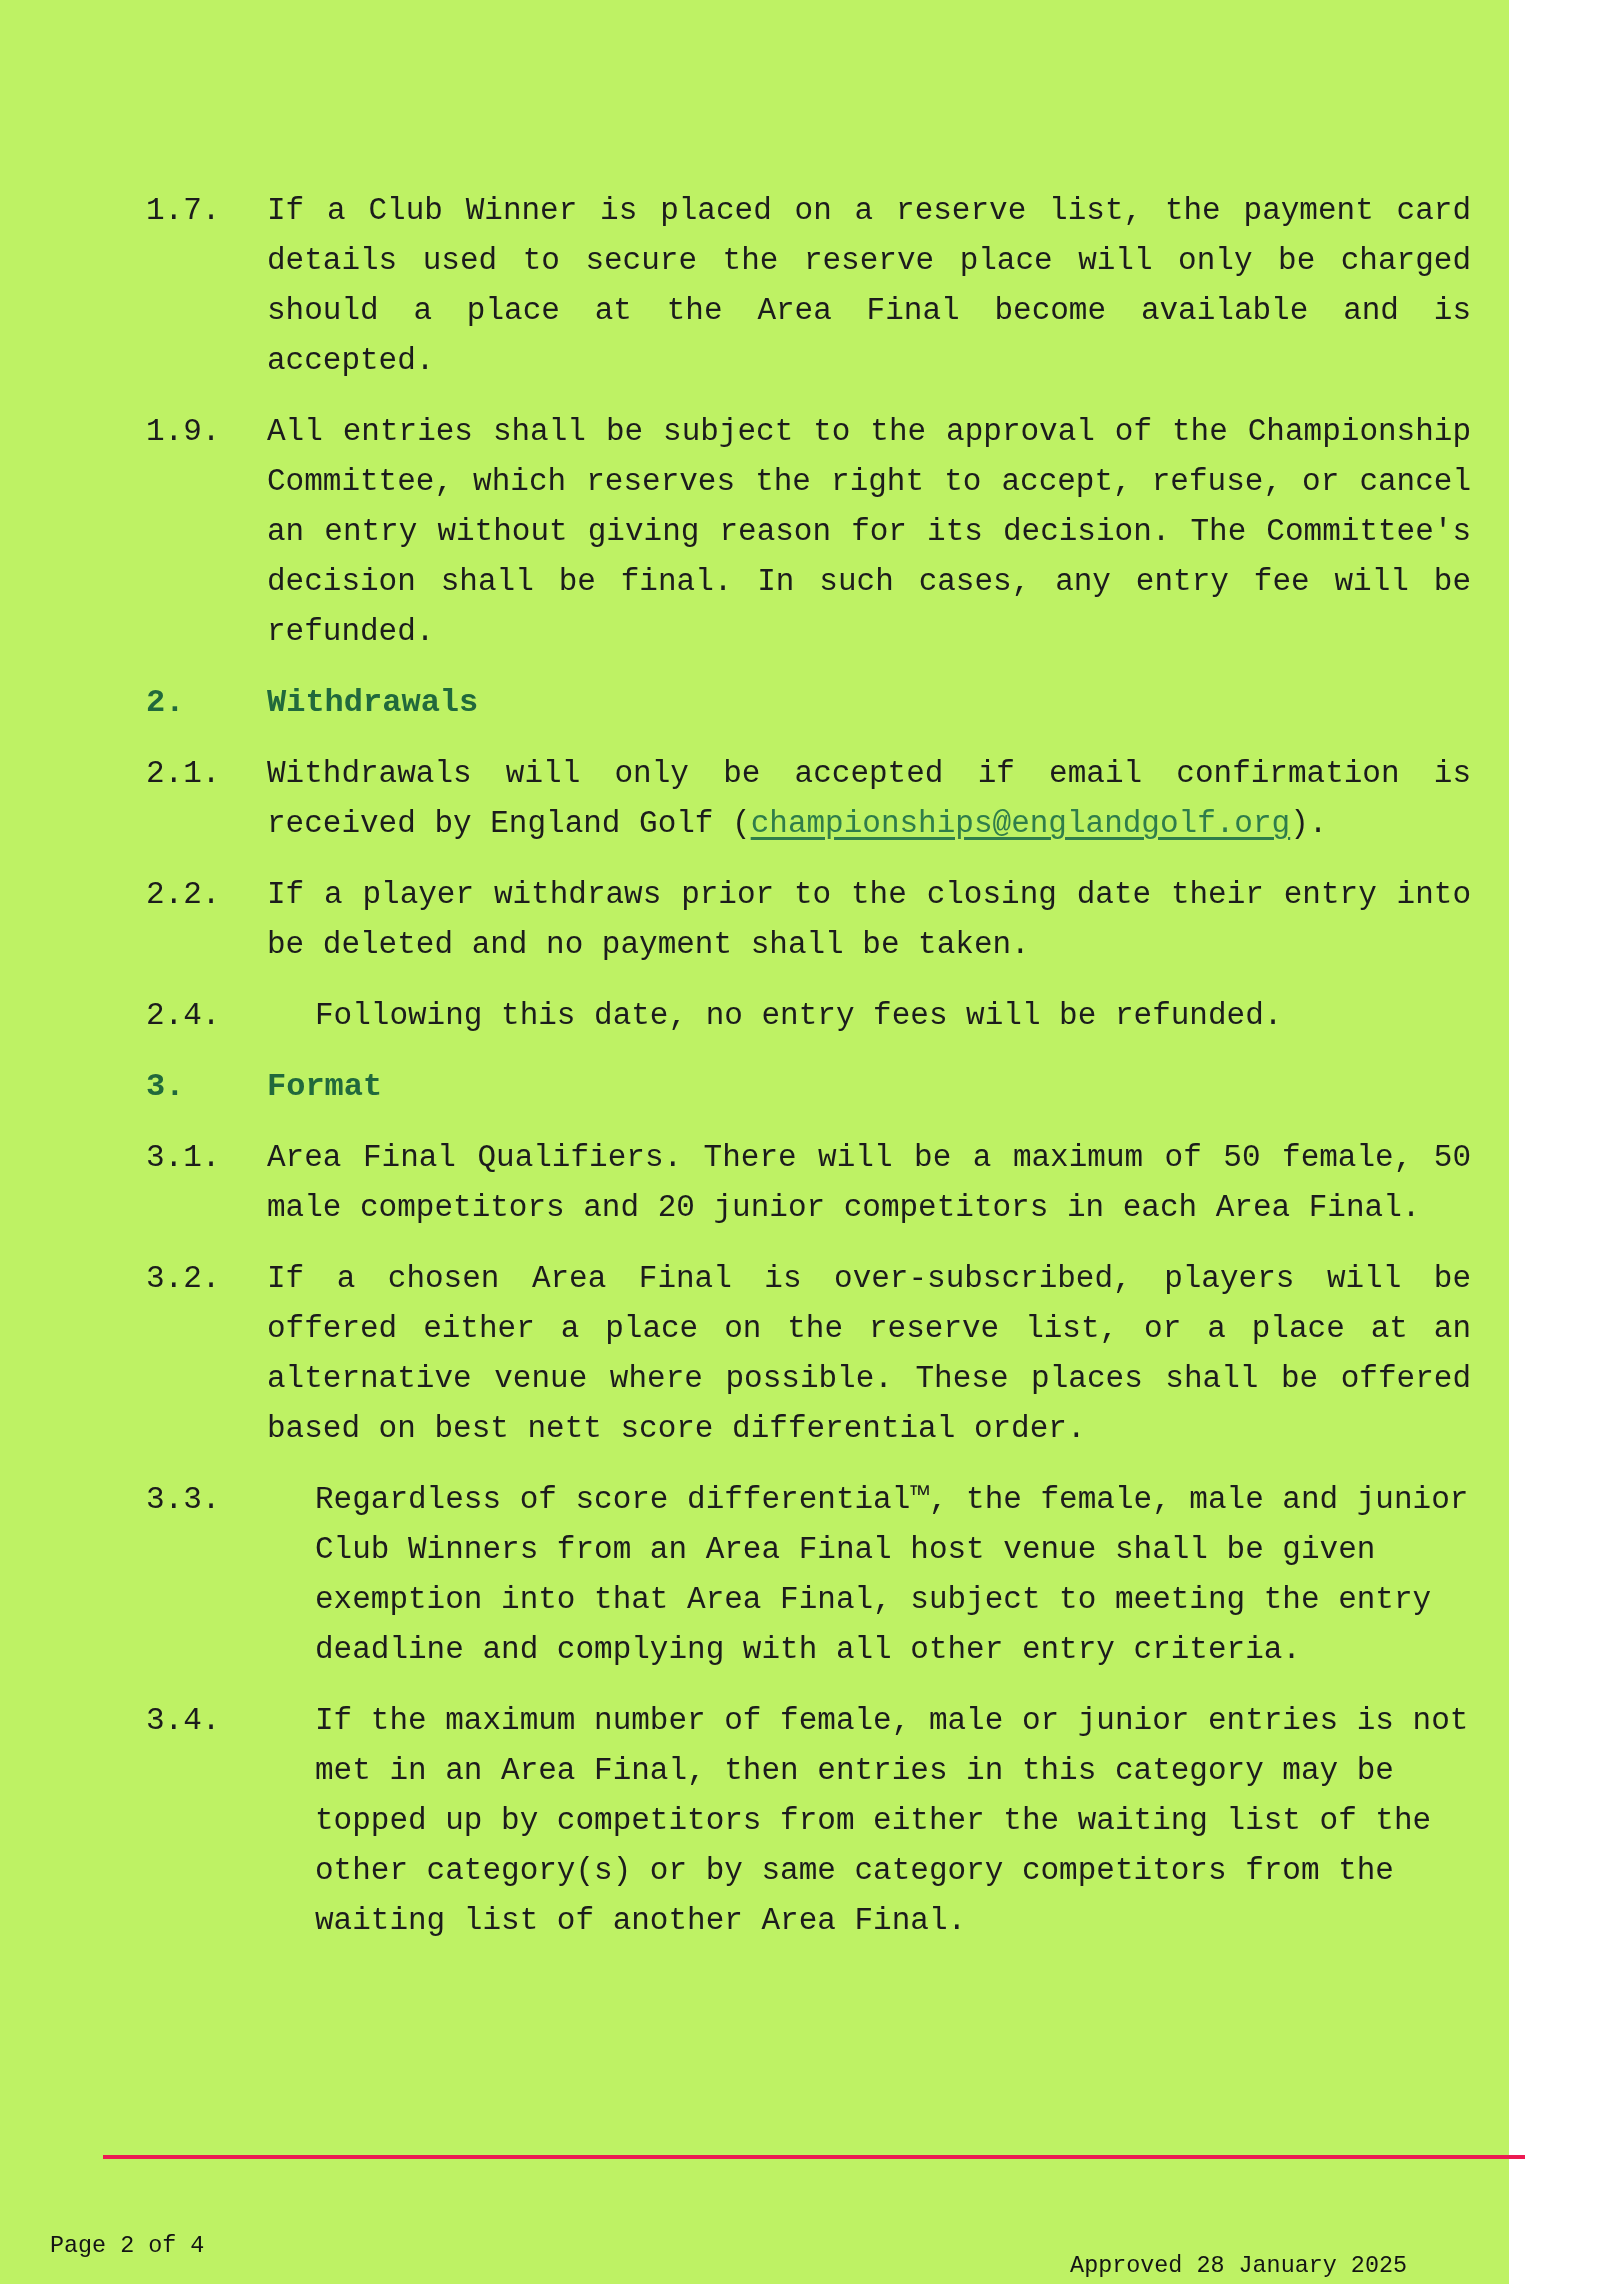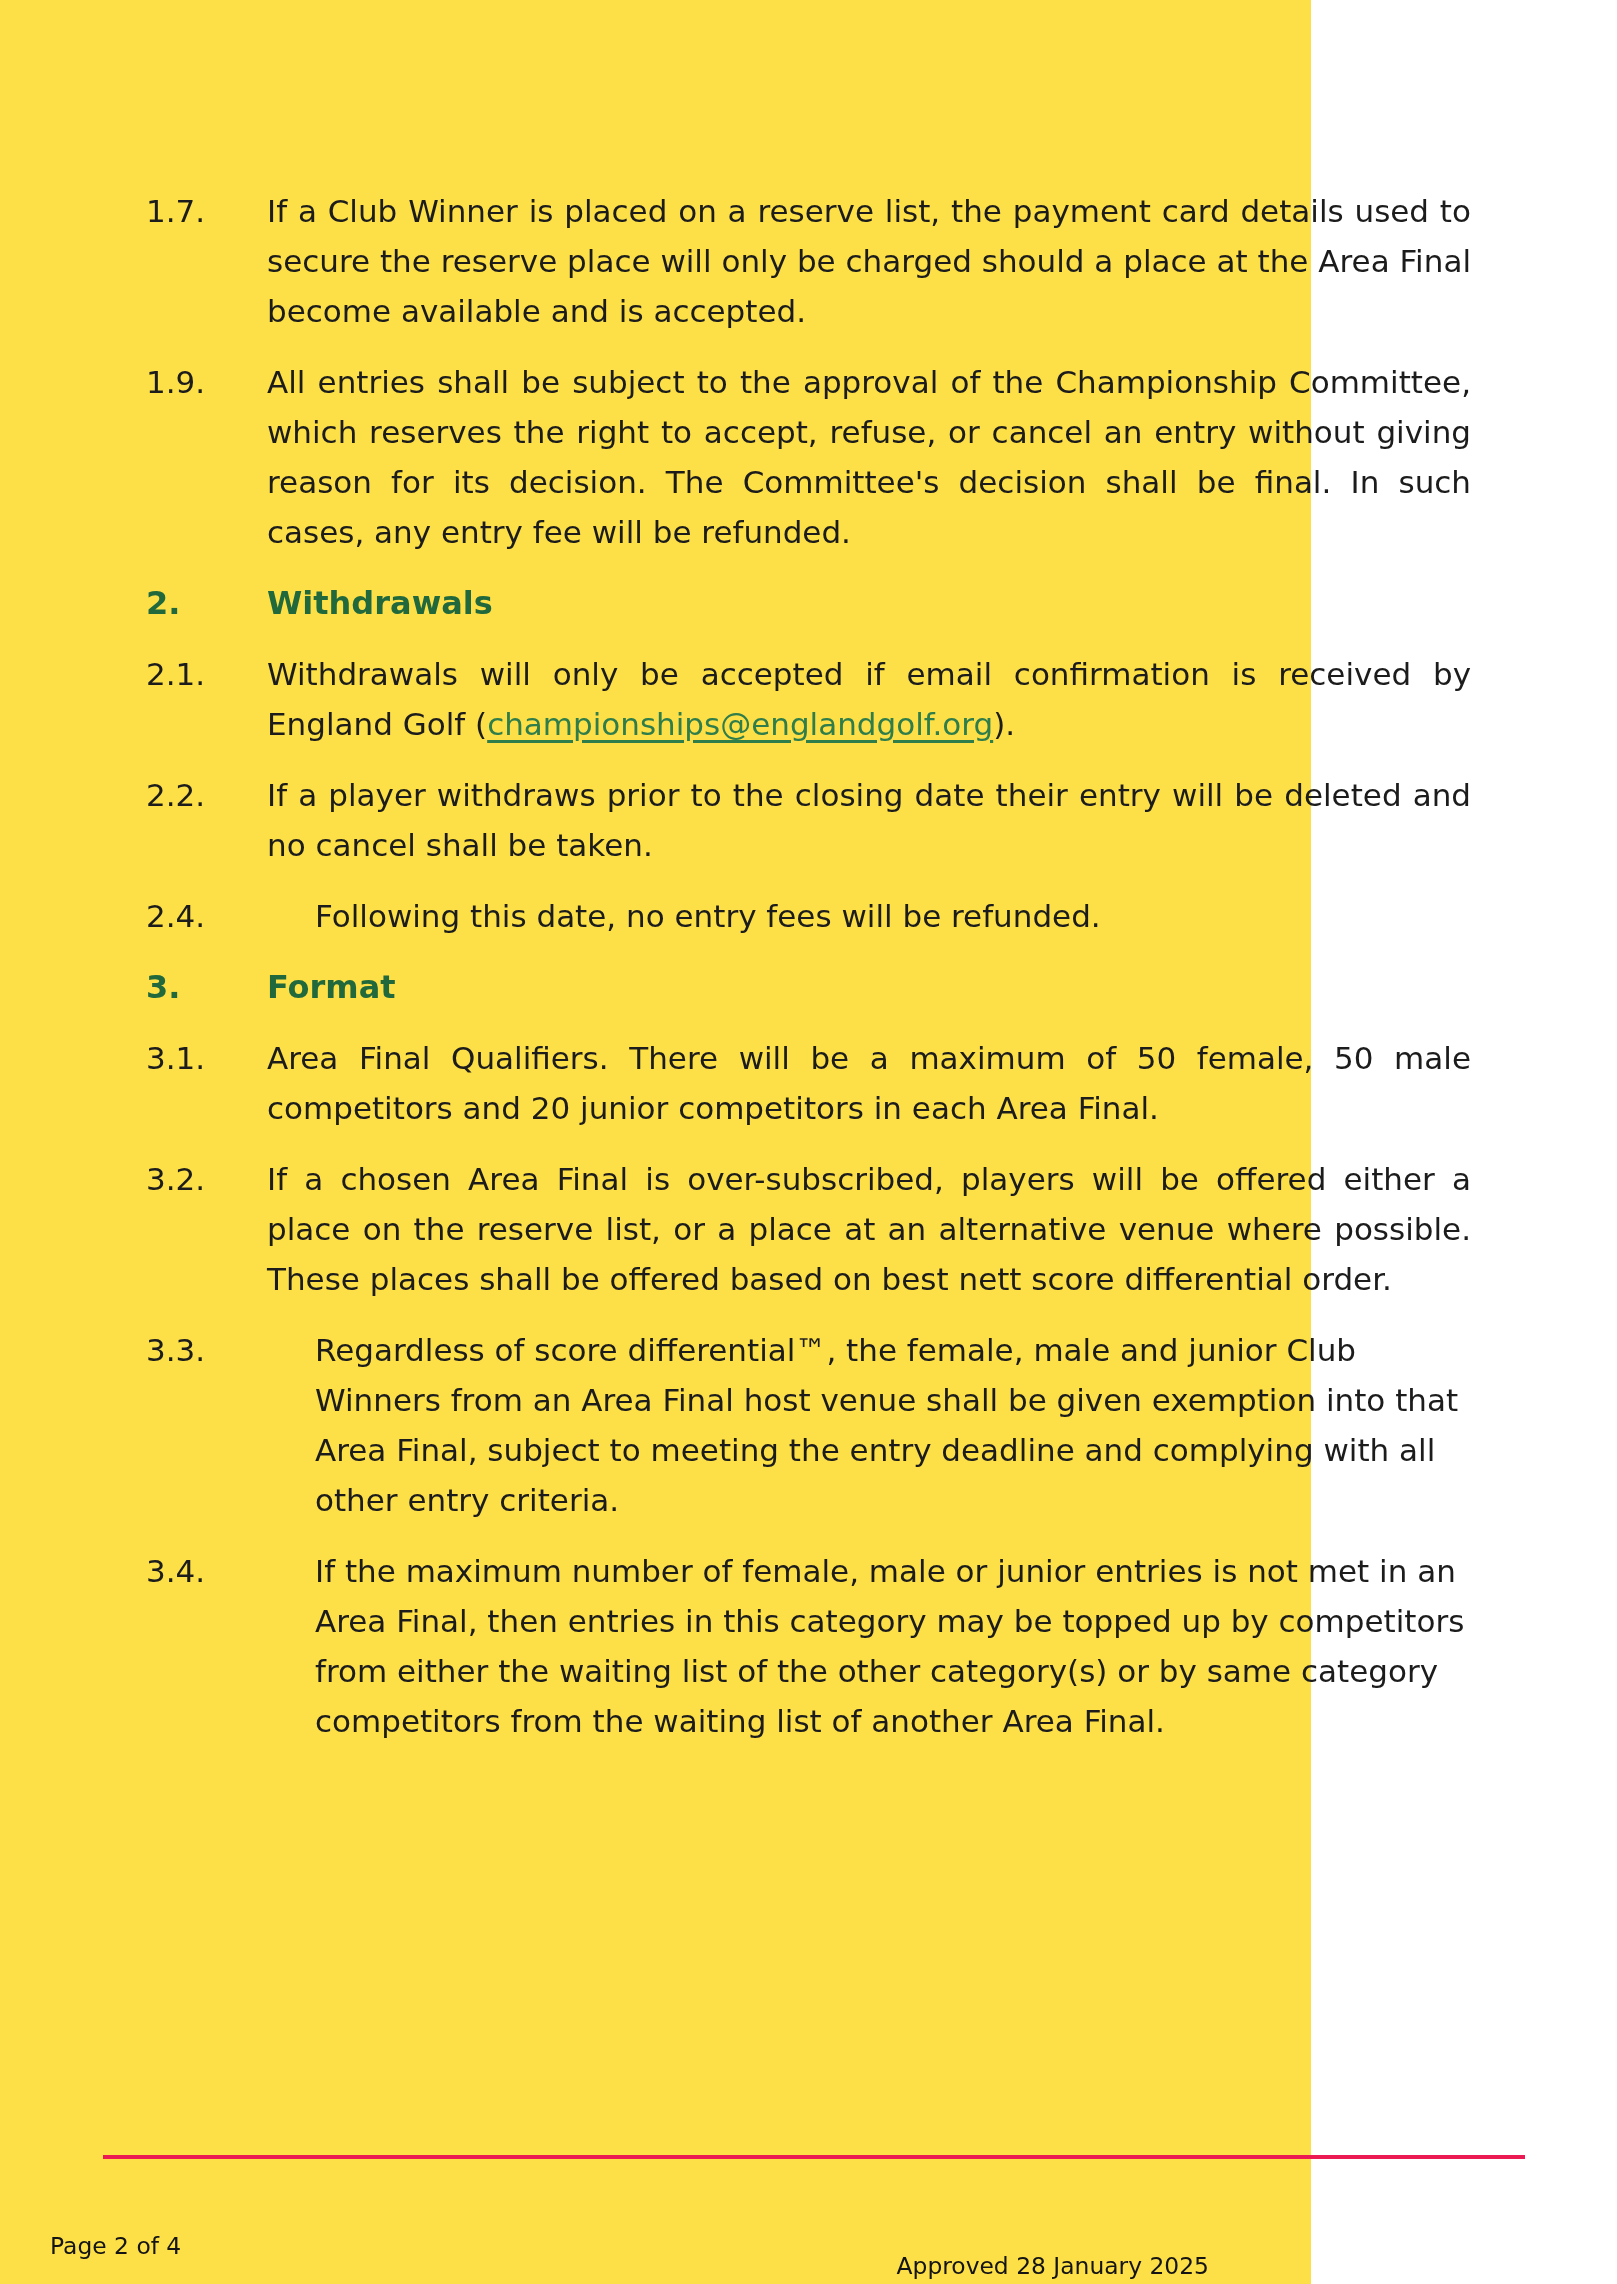--- a/index.html
+++ b/index.html
@@ -10,23 +10,24 @@
   body {
     width: 1617px;
     height: 2284px;
     font-family: "DejaVu Sans", "Liberation Sans", sans-serif;
     color: #1c1c1c;
     position: relative;
     overflow: hidden;
   }
   .page {
     position: relative;
-    width: 1311px;
+    width: 1509px;
     height: 2284px;
-    background: #fde047;
+    background: #bef264;
+    font-family: Liberation Mono, monospace;
   }
   .content {
     padding: 186px 146px 0 146px;
     box-sizing: border-box;
     width: 1617px;
   }
   .block {
     position: relative;
     padding-left: 121px;
     margin: 0 0 21px 0;
@@ -116,21 +117,21 @@
       <h2>Withdrawals</h2>
     </div>
 
     <div class="block just">
       <span class="num">2.1.</span>
       <p><span>Withdrawals will only be accepted if email confirmation is received by England Golf (</span><a class="email-link">championships@englandgolf.org</a><span>).</span></p>
     </div>
 
     <div class="block just">
       <span class="num">2.2.</span>
-      <p>If a player withdraws prior to the closing date their entry will be deleted and no cancel shall be taken.</p>
+      <p>If a player withdraws prior to the closing date their entry into be deleted and no payment shall be taken.</p>
     </div>
 
 
     <div class="block left">
       <span class="num">2.4.</span>
       <p>Following this date, no entry fees will be refunded.</p>
     </div>
 
     <div class="block heading">
       <span class="num">3.</span>

